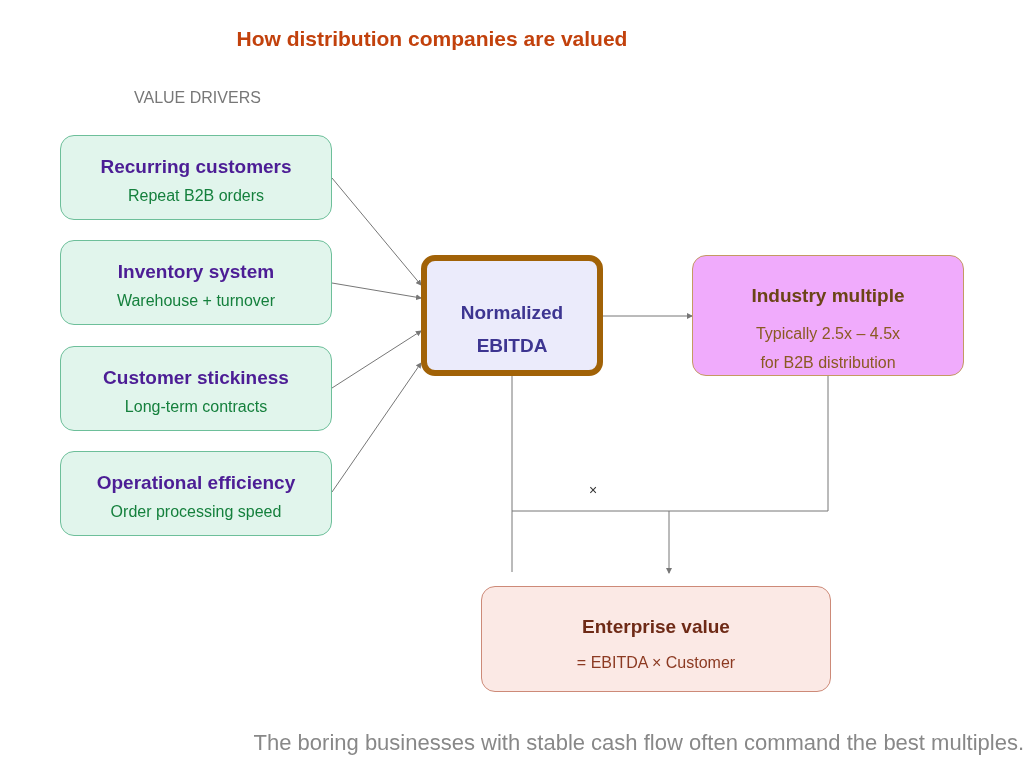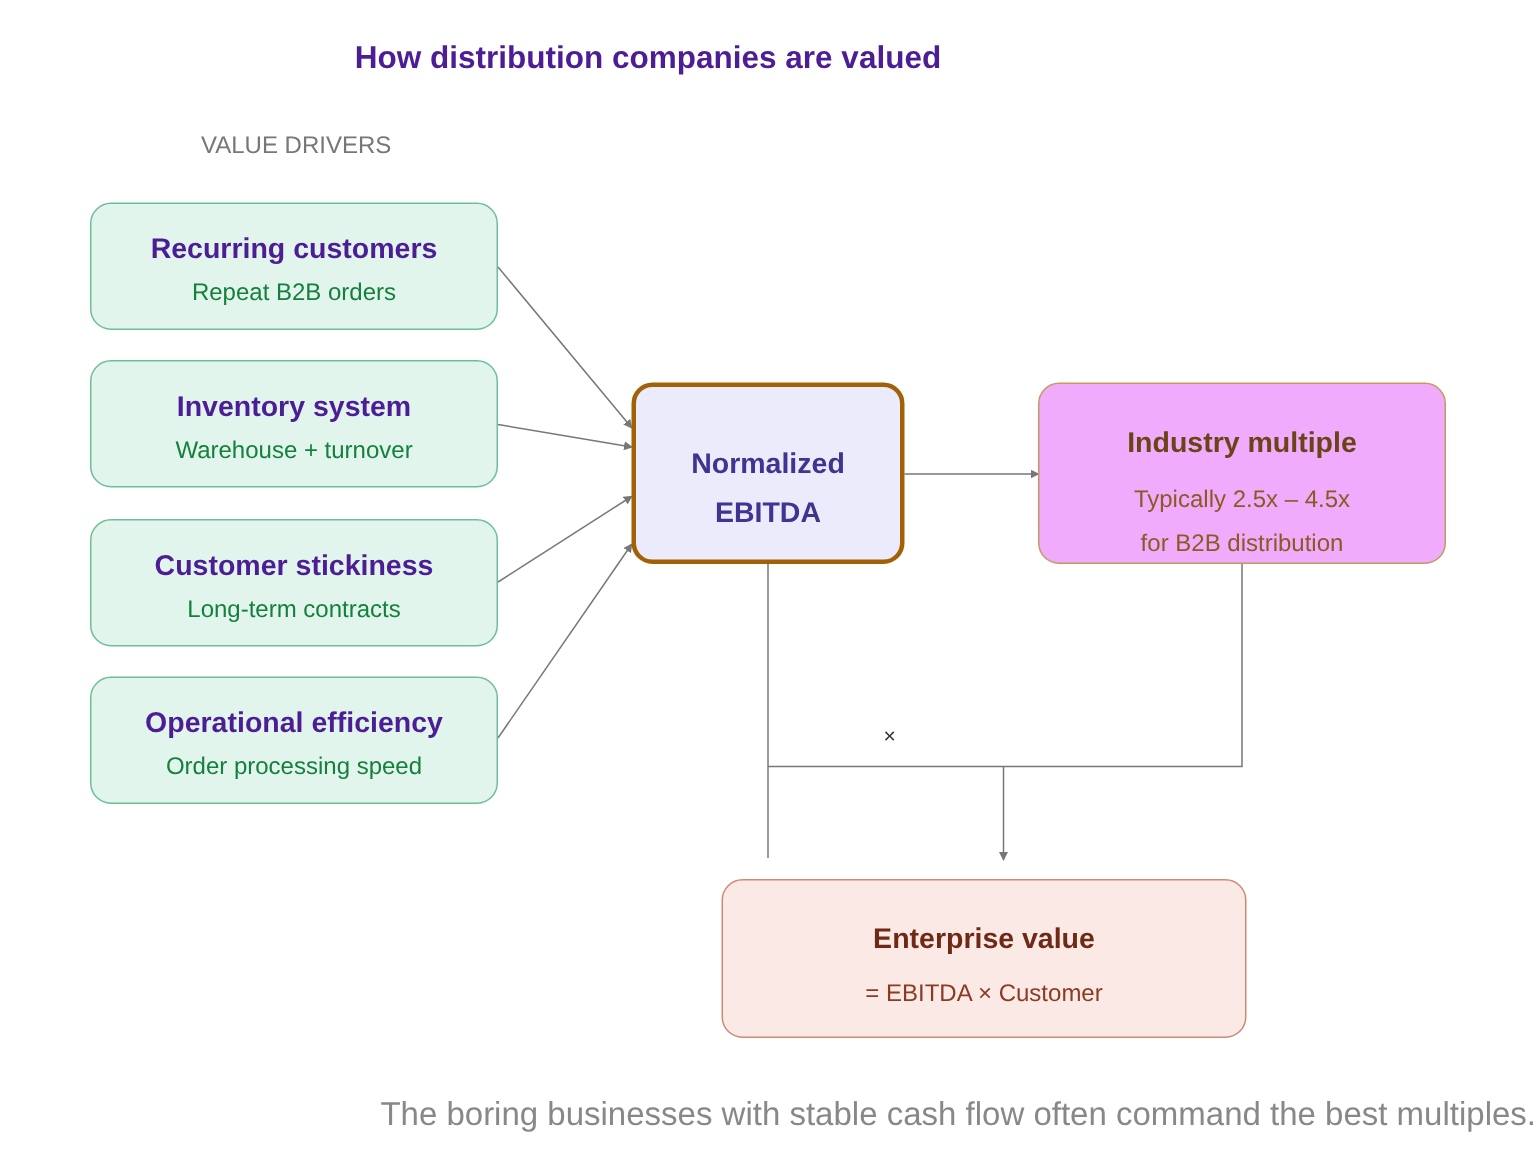--- a/index.html
+++ b/index.html
@@ -1,25 +1,25 @@
 <!DOCTYPE html>
 <html><head>
 <meta charset="utf-8">
 <style>
   html, body { margin:0; padding:0; background:#ffffff; }
   body { width:1024px; height:782px; position:relative; overflow:hidden;
          font-family:"Liberation Sans", "DejaVu Sans", sans-serif; }
   .title { position:absolute; left:0; width:864px; top:27px; text-align:center;
-           font-size:21px; font-weight:bold; color:#4c1d95; }
+           font-size:21px; font-weight:bold; color:#c2410c; }
   .section-label { position:absolute; left:134px; top:89px; font-size:16px; color:#777; }
   .box { position:absolute; box-sizing:border-box; border-radius:14px; text-align:center; }
   .driver { left:60px; width:272px; height:85px; background:#e1f5ec; border:1px solid #6dbf9a; }
   .driver .h { position:absolute; left:0; right:0; top:20px; font-size:19px; font-weight:bold; color:#4c1d95; }
   .driver .s { position:absolute; left:0; right:0; top:51px; font-size:16px; color:#15803d; }
-  .ebitda { left:421px; top:255px; width:182px; height:121px; background:#ebebfb; border:3px solid #a16207; }
+  .ebitda { left:421px; top:255px; width:182px; height:121px; background:#ebebfb; border:6px solid #a16207; }
   .ebitda .h { position:absolute; left:0; right:0; top:35px; font-size:19px; font-weight:bold; color:#3d3591; line-height:33px; }
   .mult { left:692px; top:255px; width:272px; height:121px; background:#f0abfc; border:1px solid #c49a62; }
   .mult .h { position:absolute; left:0; right:0; top:29px; font-size:19px; font-weight:bold; color:#6b4416; }
   .mult .s { position:absolute; left:0; right:0; top:63px; font-size:16px; color:#8a5a22; line-height:29px; }
   .ev { left:481px; top:586px; width:350px; height:106px; background:#fbe9e5; border:1px solid #cd8a78; }
   .ev .h { position:absolute; left:0; right:0; top:29px; font-size:19px; font-weight:bold; color:#6e2a16; }
   .ev .s { position:absolute; left:0; right:0; top:67px; font-size:16px; color:#8c3a22; }
   .times { position:absolute; left:589px; top:482px; font-size:14px; color:#333; }
   .caption { position:absolute; left:0; width:1024px; top:730px; text-align:right; font-size:22px; color:#888; }
   svg.connectors { position:absolute; left:0; top:0; }

